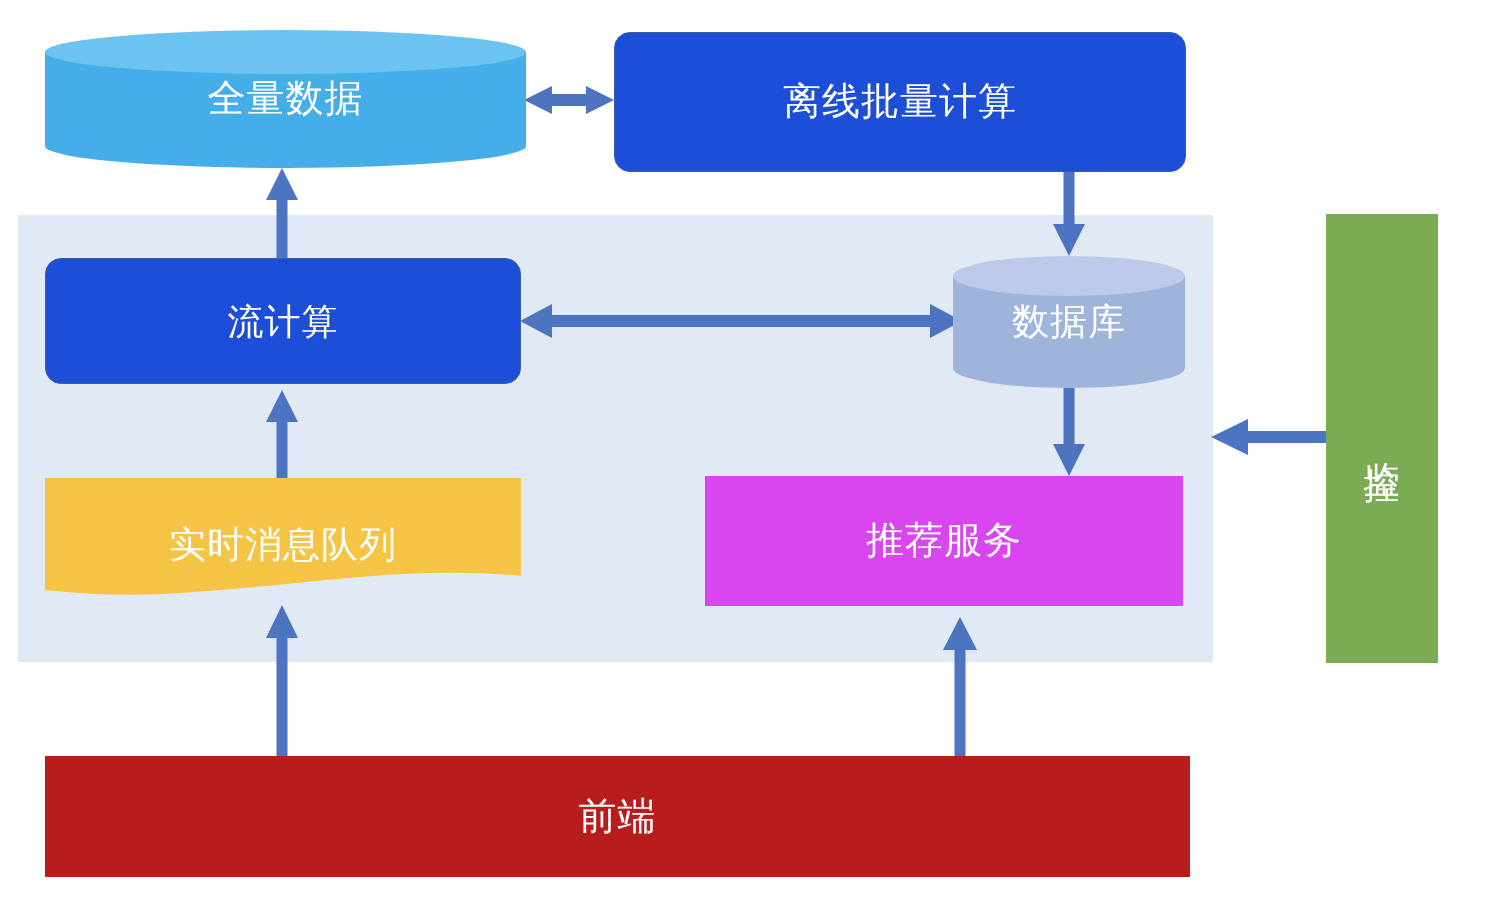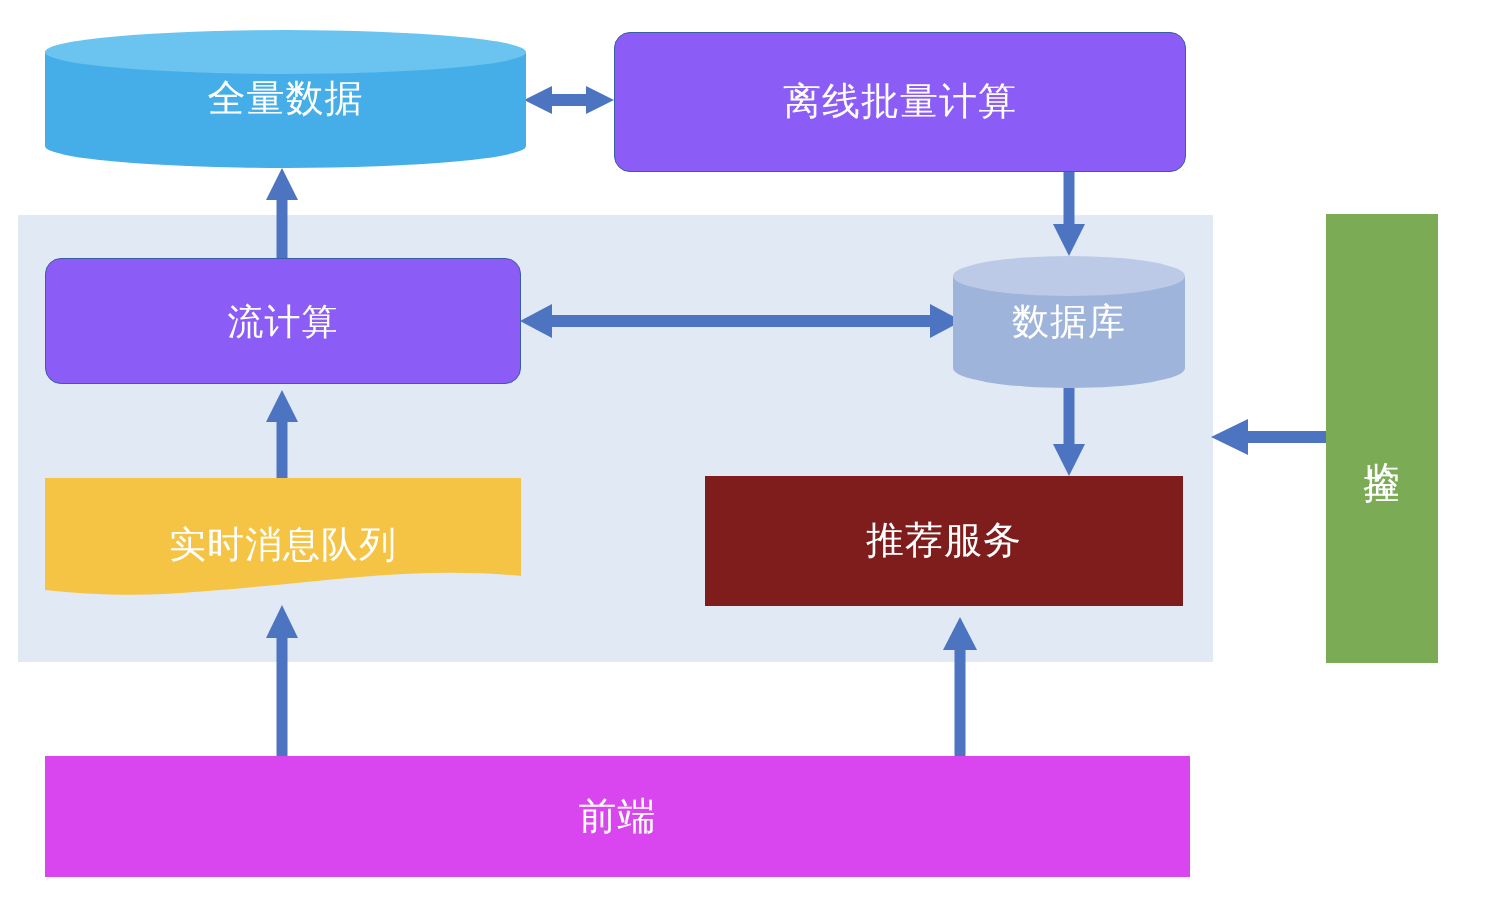--- a/index.html
+++ b/index.html
@@ -13,21 +13,21 @@
     pointer-events:none;white-space:pre;text-align:center;
   }
 
   
   .region{
     position:absolute;background:#E1E9F4;
   }
 
   
   .procbox{
-    position:absolute;background:#8b5cf6;border:1px solid #3A5EA6;
+    position:absolute;background:#1d4ed8;border:1px solid #3A5EA6;
     border-radius:16px;box-sizing:border-box;
   }
 
   
   .rect{position:absolute;box-sizing:border-box;}
 
   
   .cyl{position:absolute;}
   .cyl svg{display:block;width:100%;height:100%;}
 
@@ -128,25 +128,25 @@
     <div class="node-label" style="font-size:37px;">数据库</div>
   </div>
 
   <div class="cyl" style="left:45px;top:478px;width:476px;height:118px;">
     <svg viewBox="0 0 476 118" preserveAspectRatio="none" xmlns="http://www.w3.org/2000/svg">
       <path d="M0,0 L476,0 L476,98 C360,86 240,110 120,116 C78,118 36,116 0,112 Z" fill="#F6C445"></path>
     </svg>
     <div class="node-label" style="font-size:37px;align-items:flex-start;padding-top:44px;box-sizing:border-box;">实时消息队列</div>
   </div>
 
-  <div class="rect" style="left:705px;top:476px;width:478px;height:130px;background:#7f1d1d;">
+  <div class="rect" style="left:705px;top:476px;width:478px;height:130px;background:#d946ef;">
     <div class="node-label" style="font-size:38px;">推荐服务</div>
   </div>
 
-  <div class="rect" style="left:45px;top:756px;width:1145px;height:121px;background:#d946ef;">
+  <div class="rect" style="left:45px;top:756px;width:1145px;height:121px;background:#b91c1c;">
     <div class="node-label" style="font-size:38px;">前端</div>
   </div>
 
   <div class="rect" style="left:1326px;top:214px;width:112px;height:449px;background:#7BAB55;">
     <div class="node-label vert-text" style="font-size:36px;">监控</div>
   </div>
 
 </div>
 
 </body></html>

